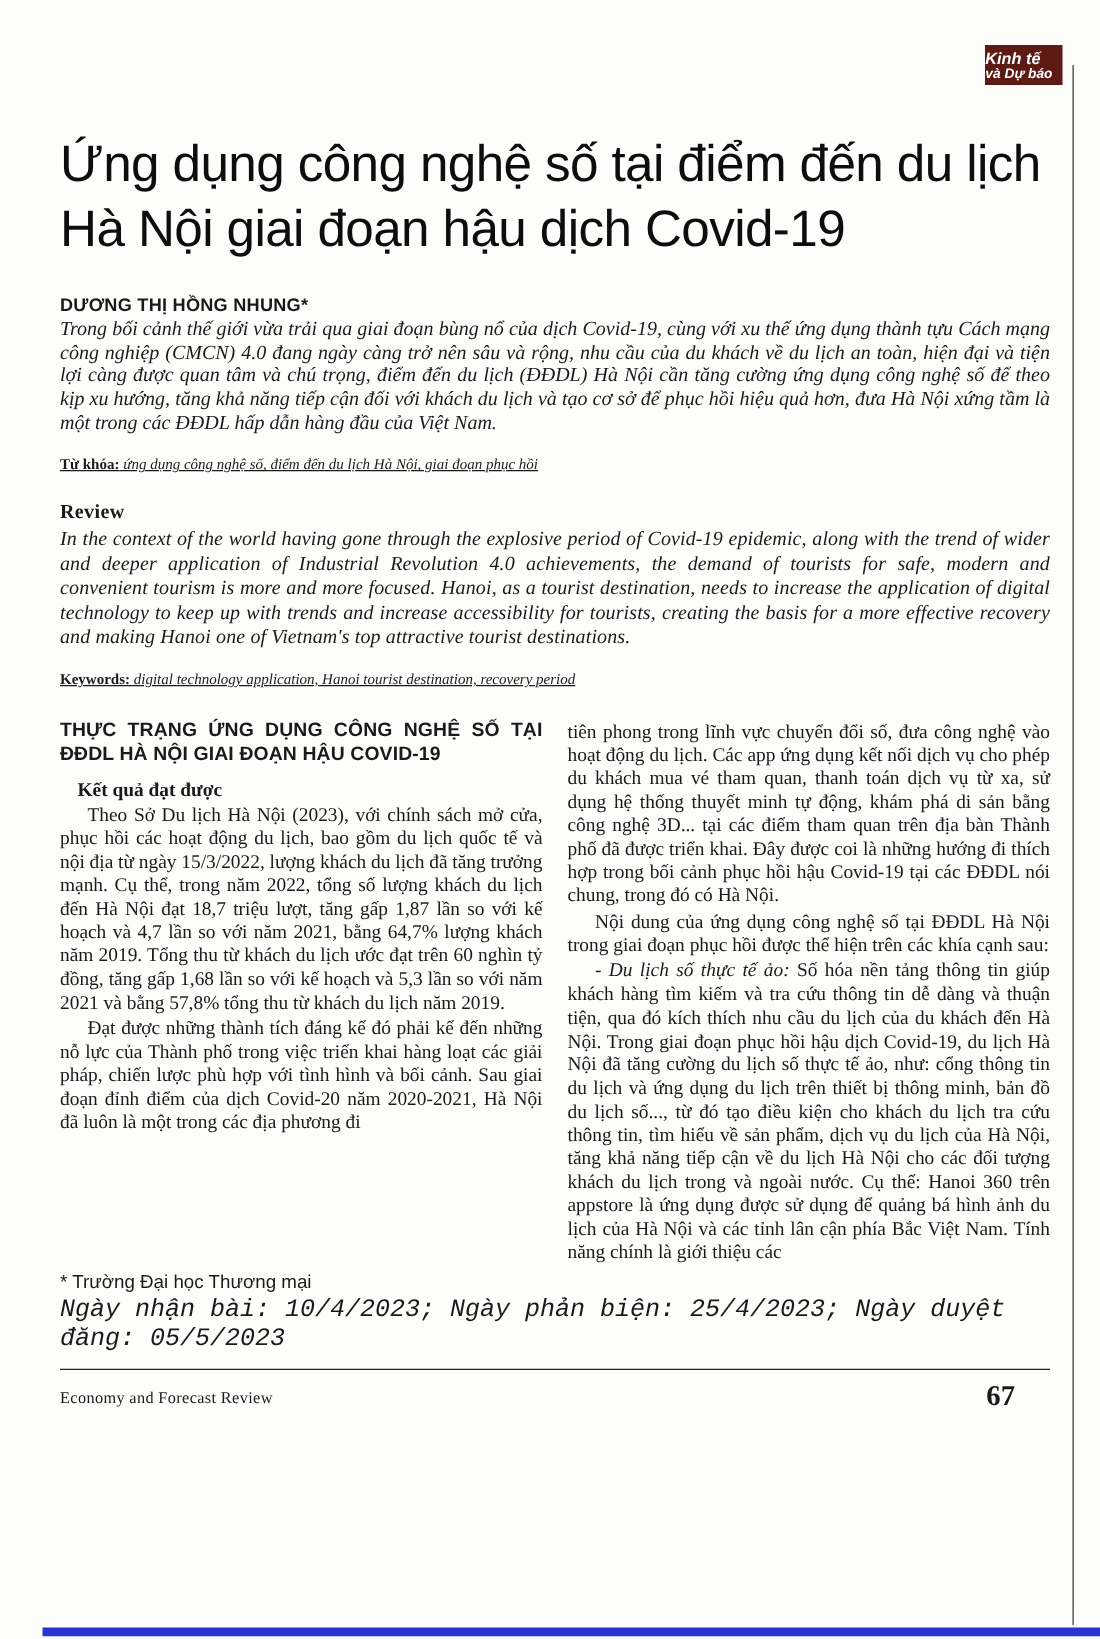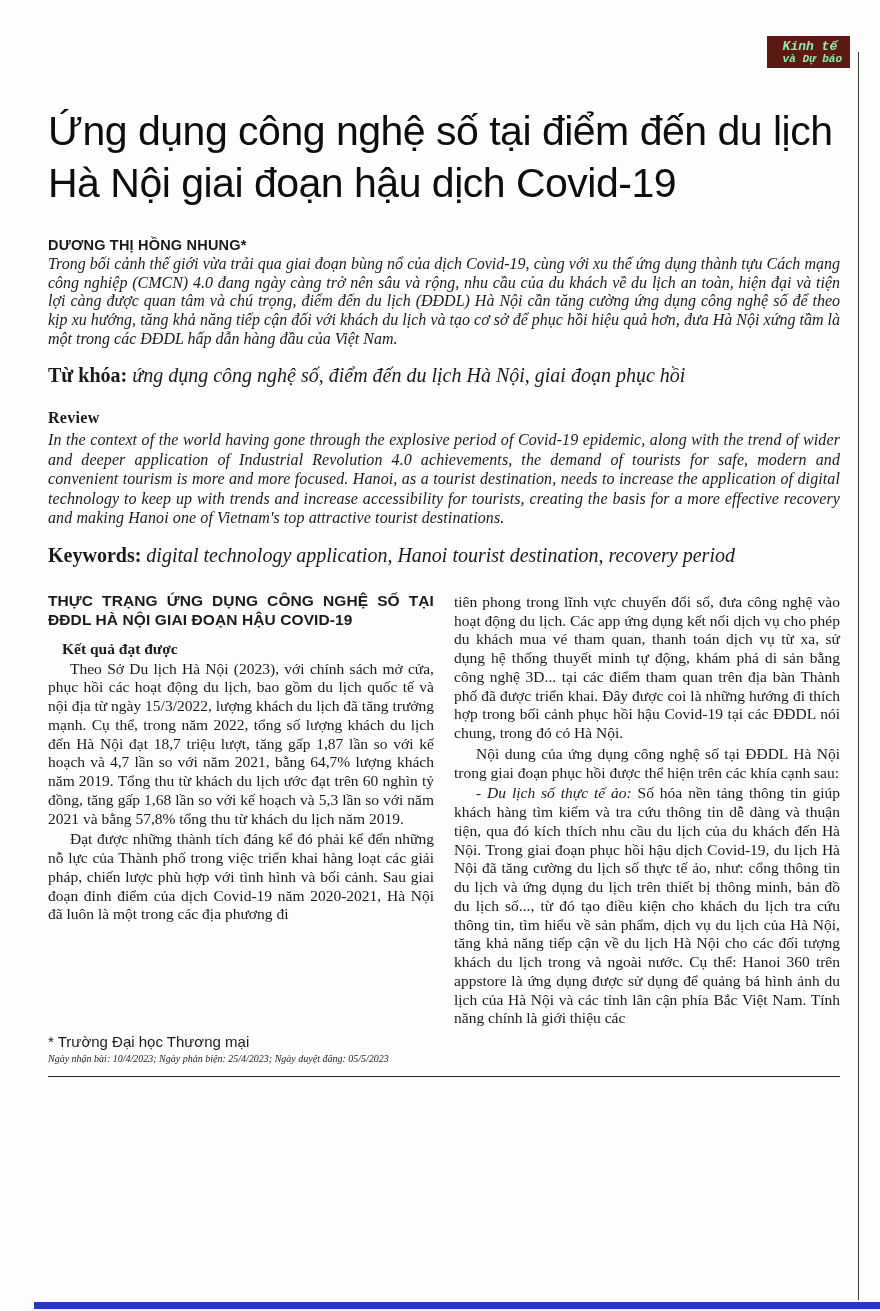--- a/index.html
+++ b/index.html
@@ -15,25 +15,25 @@
     position: absolute;
     left: 48px; top: 34px;
     width: 792px;
   }
 
   
   .badge {
     position: absolute;
     top: 36px; right: 30px;
     background: #5c1a13;
-    color: #86efac;
-    font-family: Liberation Mono, monospace;
-    font-weight: bold;
-    font-style: italic;
-    padding: 4px 8px 3px 16px;
+    color: #ffffff;
+    font-family: Liberation Sans, sans-serif;
+    font-weight: bold;
+    font-style: italic;
+    padding: 4px 8px 3px 0;
     line-height: 1.05;
     text-align: left;
   }
   .badge .b1 { font-size: 13px; display: block; }
   .badge .b2 { font-size: 11px; display: block; }
 
   .title {
     font-family: "Liberation Sans", sans-serif;
     font-weight: 400;
     font-size: 41px;
@@ -57,22 +57,23 @@
     margin-top: 4px;
   }
   .abs-body {
     font-style: italic;
     font-size: 16px;
     line-height: 1.17;
     text-align: justify;
     margin-top: 2px;
   }
   .kw-line {
-    font-size: 20px;
+    font-size: 12px;
     margin-top: 16px;
+    text-decoration: underline;
   }
   .kw-line .kw-label { font-weight: bold; font-style: normal; }
   .kw-line .kw-text  { font-style: italic; }
 
   .summary-heading {
     font-weight: bold;
     font-size: 16px;
     margin-top: 22px;
     letter-spacing: 0.3px;
   }
@@ -116,22 +117,23 @@
   .para.noindent { text-indent: 0; }
   .italic-lead { font-style: italic; }
 
   .footnote-aff {
     font-family: "Liberation Sans", sans-serif;
     font-size: 15px;
     margin-top: 5px;
   }
   .footnote-dates {
     font-style: italic;
-    font-size: 10px;
+    font-size: 20px;
     margin-top: 3px;
+    font-family: Liberation Mono, monospace;
   }
 
   .footer-rule {
     border: 0;
     border-top: 1.5px solid #222;
     margin-top: 12px;
     width: 792px;
   }
   .footer-row {
     display: flex;
@@ -189,33 +191,37 @@
 
   <div class="kw-line">
     <span class="kw-label">Keywords:</span><span class="kw-text"> digital technology application, Hanoi tourist destination, recovery period</span>
   </div>
 
   <div class="columns">
     <div class="col">
       <div class="section-heading">THỰC TRẠNG ỨNG DỤNG CÔNG NGHỆ SỐ TẠI ĐĐDL HÀ NỘI GIAI ĐOẠN HẬU COVID-19</div>
       <div class="subheading">Kết quả đạt được</div>
       <p class="para">Theo Sở Du lịch Hà Nội (2023), với chính sách mở cửa, phục hồi các hoạt động du lịch, bao gồm du lịch quốc tế và nội địa từ ngày 15/3/2022, lượng khách du lịch đã tăng trưởng mạnh. Cụ thể, trong năm 2022, tổng số lượng khách du lịch đến Hà Nội đạt 18,7 triệu lượt, tăng gấp 1,87 lần so với kế hoạch và 4,7 lần so với năm 2021, bằng 64,7% lượng khách năm 2019. Tổng thu từ khách du lịch ước đạt trên 60 nghìn tỷ đồng, tăng gấp 1,68 lần so với kế hoạch và 5,3 lần so với năm 2021 và bằng 57,8% tổng thu từ khách du lịch năm 2019.</p>
-      <p class="para">Đạt được những thành tích đáng kể đó phải kể đến những nỗ lực của Thành phố trong việc triển khai hàng loạt các giải pháp, chiến lược phù hợp với tình hình và bối cảnh. Sau giai đoạn đỉnh điểm của dịch Covid-19 năm 2020-2021, Hà Nội đã luôn là một trong các địa phương đi</p>
+      <p class="para">Đạt được những thành tích đáng kể đó phải kể đến những nỗ lực của Thành phố trong việc triển khai hàng loạt các giải pháp, chiến lược phù hợp với tình hình và bối cảnh. Sau giai đoạn đỉnh điểm của dịch Covid-20 năm 2020-2021, Hà Nội đã luôn là một trong các địa phương đi</p>
     </div>
     <div class="col">
       <p class="para noindent">tiên phong trong lĩnh vực chuyển đổi số, đưa công nghệ vào hoạt động du lịch. Các app ứng dụng kết nối dịch vụ cho phép du khách mua vé tham quan, thanh toán dịch vụ từ xa, sử dụng hệ thống thuyết minh tự động, khám phá di sản bằng công nghệ 3D... tại các điểm tham quan trên địa bàn Thành phố đã được triển khai. Đây được coi là những hướng đi thích hợp trong bối cảnh phục hồi hậu Covid-19 tại các ĐĐDL nói chung, trong đó có Hà Nội.</p>
       <p class="para">Nội dung của ứng dụng công nghệ số tại ĐĐDL Hà Nội trong giai đoạn phục hồi được thể hiện trên các khía cạnh sau:</p>
       <p class="para">
         <span class="italic-lead">- Du lịch số thực tế ảo:</span><span> Số hóa nền tảng thông tin giúp khách hàng tìm kiếm và tra cứu thông tin dễ dàng và thuận tiện, qua đó kích thích nhu cầu du lịch của du khách đến Hà Nội. Trong giai đoạn phục hồi hậu dịch Covid-19, du lịch Hà Nội đã tăng cường du lịch số thực tế ảo, như: cổng thông tin du lịch và ứng dụng du lịch trên thiết bị thông minh, bản đồ du lịch số..., từ đó tạo điều kiện cho khách du lịch tra cứu thông tin, tìm hiểu về sản phẩm, dịch vụ du lịch của Hà Nội, tăng khả năng tiếp cận về du lịch Hà Nội cho các đối tượng khách du lịch trong và ngoài nước. Cụ thể: Hanoi 360 trên appstore là ứng dụng được sử dụng để quảng bá hình ảnh du lịch của Hà Nội và các tỉnh lân cận phía Bắc Việt Nam. Tính năng chính là giới thiệu các</span>
       </p>
     </div>
   </div>
 
   <div class="footnote-aff">* Trường Đại học Thương mại</div>
   <div class="footnote-dates">Ngày nhận bài: 10/4/2023; Ngày phản biện: 25/4/2023; Ngày duyệt đăng: 05/5/2023</div>
 
   <hr class="footer-rule">
 
+  <div class="footer-row">
+    <span class="journal-name">Economy and Forecast Review</span>
+    <span class="page-number">67</span>
+  </div>
 
 </div>
 
 <div class="right-edge-line"></div>
 <div class="bottom-bar"></div>
 
 </body></html>

